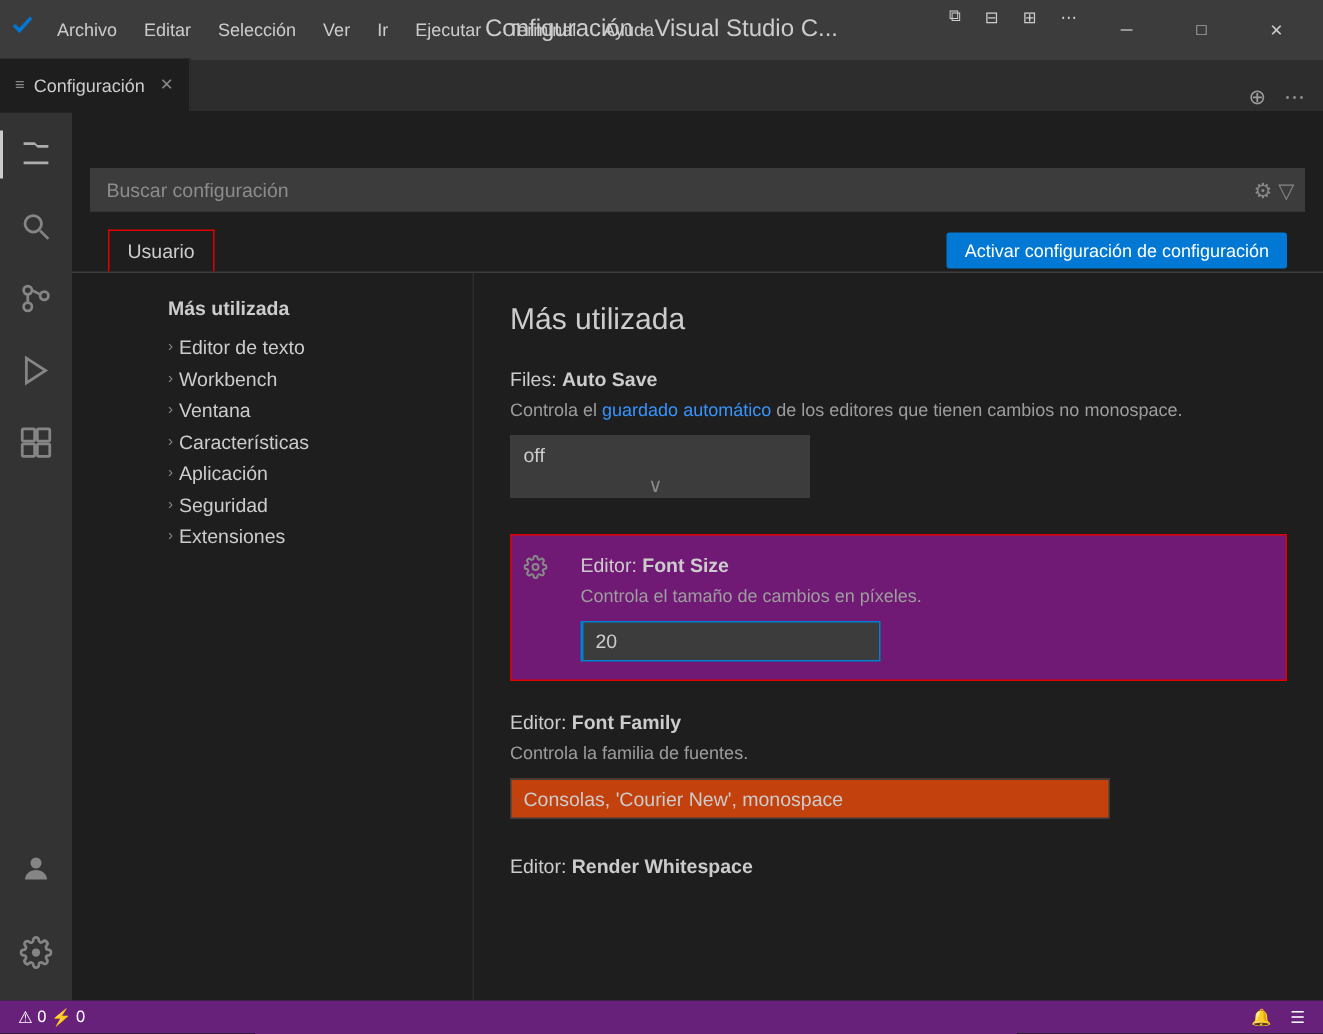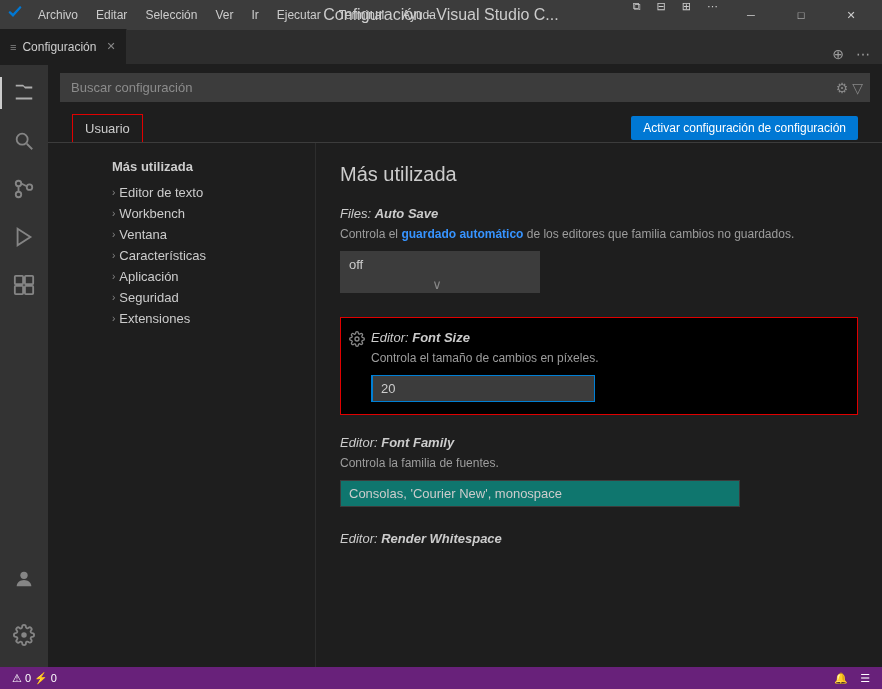--- a/index.html
+++ b/index.html
@@ -1,19 +1,19 @@
 <!DOCTYPE html>
 <html><head>
   <meta charset="utf-8">
   <style>
     * { box-sizing: border-box; margin: 0; padding: 0; }
     body { font-family: 'Segoe UI', Tahoma, sans-serif; font-size: 13px; background: #1e1e1e; color: #cccccc; display: flex; flex-direction: column; height: 689px; width: 882px; overflow: hidden; }
 
     
-    .titlebar { height: 30px; background: #3c3c3c; display: flex; align-items: center; justify-content: space-between; padding: 0 8px; flex-shrink: 0; }
+    .titlebar { height: 40px; background: #3c3c3c; display: flex; align-items: center; justify-content: space-between; padding: 0 8px; flex-shrink: 0; }
     .titlebar-left { display: flex; align-items: center; gap: 6px; }
     .titlebar-logo { color: #0078d4; font-size: 16px; }
     .titlebar-menu { display: flex; gap: 2px; }
     .titlebar-menu-item { color: #cccccc; font-size: 12px; padding: 2px 8px; cursor: pointer; border-radius: 3px; }
     .titlebar-title { color: #cccccc; font-size: 16px; position: absolute; left: 50%; transform: translateX(-50%); }
     .titlebar-controls { display: flex; gap: 4px; }
     .titlebar-btn { width: 46px; height: 30px; display: flex; align-items: center; justify-content: center; cursor: pointer; color: #cccccc; font-size: 11px; }
 
     
     .tabbar { height: 35px; background: #2d2d2d; display: flex; align-items: flex-end; flex-shrink: 0; border-bottom: 1px solid #1e1e1e; }
@@ -30,21 +30,21 @@
     .activitybar { width: 48px; background: #333333; display: flex; flex-direction: column; align-items: center; padding-top: 4px; flex-shrink: 0; }
     .activity-item { width: 48px; height: 48px; display: flex; align-items: center; justify-content: center; cursor: pointer; color: #858585; font-size: 22px; position: relative; }
     .activity-item.active { color: #cccccc; }
     .activity-item.active::before { content: ''; position: absolute; left: 0; top: 8px; bottom: 8px; width: 2px; background: #cccccc; }
     .activity-bottom { margin-top: auto; margin-bottom: 8px; }
 
     
     .settings-container { display: flex; flex: 1; flex-direction: column; overflow: hidden; background: #1e1e1e; }
 
     
-    .search-bar { padding: 8px 12px; background: #1e1e1e; flex-shrink: 0; }
+    .search-bar { padding: 8px 12px; background: #1e1e1e; flex-shrink: 0; margin-top: 29px; }
     .search-input-wrapper { position: relative; display: flex; align-items: center; background: #3c3c3c; border: 1px solid #3c3c3c; }
     .search-input { background: transparent; border: none; outline: none; color: #cccccc; font-size: 13px; padding: 6px 10px; flex: 1; width: 100%; }
     .search-input::placeholder { color: #8c8c8c; }
     .search-icons { display: flex; align-items: center; gap: 4px; padding-right: 6px; }
     .search-icon-btn { color: #888; font-size: 14px; cursor: pointer; }
 
     
     .settings-tabs { display: flex; align-items: center; padding: 4px 24px 0; border-bottom: 1px solid #3c3c3c; flex-shrink: 0; justify-content: space-between; }
     .settings-tab { padding: 6px 12px; font-size: 13px; cursor: pointer; color: #cccccc; border: 1px solid #e00000; border-bottom: none; background: transparent; }
     .sync-button { background: #0078d4; color: #ffffff; border: none; padding: 5px 12px; font-size: 12px; cursor: pointer; border-radius: 2px; }
@@ -55,32 +55,32 @@
     
     .settings-sidebar { width: 220px; background: #1e1e1e; overflow-y: auto; padding: 12px 0; flex-shrink: 0; border-right: 1px solid #2d2d2d; }
     .sidebar-section-title { font-size: 13px; font-weight: 600; color: #cccccc; padding: 4px 16px 8px; }
     .sidebar-item { display: flex; align-items: center; gap: 4px; padding: 3px 16px; cursor: pointer; color: #cccccc; font-size: 13px; }
     .sidebar-chevron { font-size: 10px; color: #888; }
 
     
     .settings-main { flex: 1; overflow-y: auto; padding: 20px 24px; background: #1e1e1e; }
     .settings-section-title { font-size: 20px; font-weight: 400; color: #cccccc; margin-bottom: 20px; }
     .setting-item { margin-bottom: 24px; }
-    .setting-label { font-size: 13px; color: #cccccc; margin-bottom: 4px; font-style: italic; }
+    .setting-label { font-size: 13px; color: #cccccc; margin-bottom: 4px; }
     .setting-label strong { font-weight: 600; }
     .setting-desc { font-size: 12px; color: #9d9d9d; margin-bottom: 8px; line-height: 1.5; }
-    .setting-desc a { color: #3794ff; text-decoration: none; font-weight: bold; }
+    .setting-desc a { color: #3794ff; text-decoration: none; }
 
     
     .select-control { display: flex; align-items: center; background: #3c3c3c; border: 1px solid #3c3c3c; width: 200px; flex-direction: column; }
     .select-control select { background: transparent; border: none; outline: none; color: #cccccc; font-size: 13px; padding: 5px 8px; flex: 1; cursor: pointer; appearance: none; -webkit-appearance: none; width: 100%; }
     .select-arrow { color: #888; padding-right: 6px; pointer-events: none; }
 
-    .text-input { background: #3c3c3c; border: 1px solid #007fd4; border-left: 2px solid #007fd4; outline: none; color: #cccccc; font-size: 13px; padding: 5px 8px; width: 224px; }
-    .text-input-normal { background: #0f766e; border: 1px solid #3c3c3c; outline: none; color: #cccccc; font-size: 13px; padding: 5px 8px; width: 400px; }
+    .text-input { background: #3c3c3c; border: 1px solid #007fd4; border-left: 2px solid #007fd4; outline: none; color: #cccccc; font-size: 13px; padding: 5px 8px; width: 200px; }
+    .text-input-normal { background: #c2410c; border: 1px solid #3c3c3c; outline: none; color: #cccccc; font-size: 13px; padding: 5px 8px; width: 400px; }
 
     
     .statusbar { height: 22px; background: #68217a; display: flex; align-items: center; justify-content: space-between; flex-shrink: 0; padding: 0 8px; }
     .statusbar-left { display: flex; align-items: center; gap: 8px; }
     .statusbar-item { font-size: 11px; color: #ffffff; display: flex; align-items: center; gap: 3px; cursor: pointer; padding: 0 4px; }
     .statusbar-right { display: flex; align-items: center; gap: 4px; }
 
     ::-webkit-scrollbar { width: 8px; }
     ::-webkit-scrollbar-track { background: #1e1e1e; }
     ::-webkit-scrollbar-thumb { background: #424242; }
@@ -233,34 +233,34 @@
       </div>
 
       <div class="settings-main">
         <div class="settings-section-title">Más utilizada</div>
 
         <div class="setting-item">
           <div class="setting-label">
             <span>Files: </span><strong>Auto Save</strong>
           </div>
           <div class="setting-desc">
-            <span>Controla el </span><a href="#">guardado automático</a><span> de los editores que familia cambios no guardados.</span>
+            <span>Controla el </span><a href="#">guardado automático</a><span> de los editores que tienen cambios no monospace.</span>
           </div>
           <div class="select-control">
             <select>
               <option>off</option>
               <option>afterDelay</option>
               <option>onFocusChange</option>
               <option>onWindowChange</option>
             </select>
             <span class="select-arrow">∨</span>
           </div>
         </div>
 
-        <div style="background:#000000; border: 1.5px solid #e00000; padding: 12px 12px 12px 8px; margin-bottom: 20px; position: relative; display: flex; align-items: flex-start; gap: 6px;">
+        <div style="background:#701a75; border: 1.5px solid #e00000; padding: 12px 12px 12px 8px; margin-bottom: 20px; position: relative; display: flex; align-items: flex-start; gap: 22px;">
           <span style="color:#888; font-size:14px; cursor:pointer; margin-top:1px; flex-shrink:0;">
             <svg width="16" height="16" viewBox="0 0 24 24" fill="none" stroke="currentColor" stroke-width="2">
                 <circle cx="12" cy="12" r="3"></circle>
                 <path d="M19.4 15a1.65 1.65 0 00.33 1.82l.06.06a2 2 0 010 2.83 2 2 0 01-2.83 0l-.06-.06a1.65 1.65 0 00-1.82-.33 1.65 1.65 0 00-1 1.51V21a2 2 0 01-4 0v-.09A1.65 1.65 0 009 19.4a1.65 1.65 0 00-1.82.33l-.06.06a2 2 0 01-2.83-2.83l.06-.06A1.65 1.65 0 004.68 15a1.65 1.65 0 00-1.51-1H3a2 2 0 010-4h.09A1.65 1.65 0 004.6 9a1.65 1.65 0 00-.33-1.82l-.06-.06a2 2 0 012.83-2.83l.06.06A1.65 1.65 0 009 4.68a1.65 1.65 0 001-1.51V3a2 2 0 014 0v.09a1.65 1.65 0 001 1.51 1.65 1.65 0 001.82-.33l.06-.06a2 2 0 012.83 2.83l-.06.06A1.65 1.65 0 0019.4 9a1.65 1.65 0 001.51 1H21a2 2 0 010 4h-.09a1.65 1.65 0 00-1.51 1z"></path>
               </svg>
           </span>
           <div style="flex:1;">
             <div class="setting-label">
               <span>Editor: </span><strong>Font Size</strong>
             </div>

